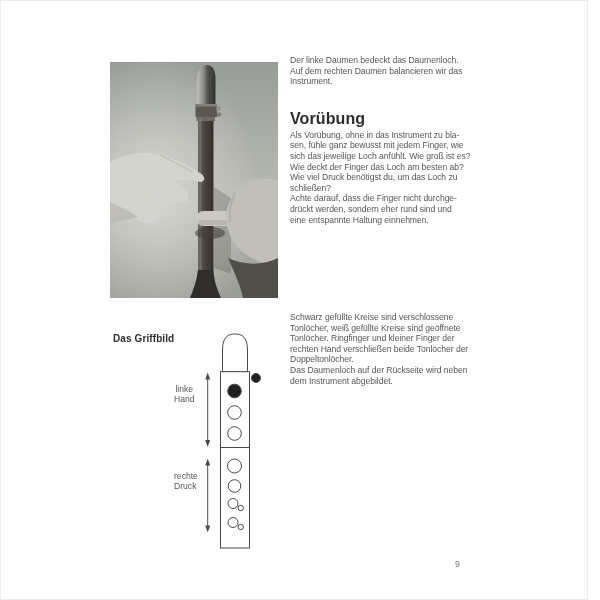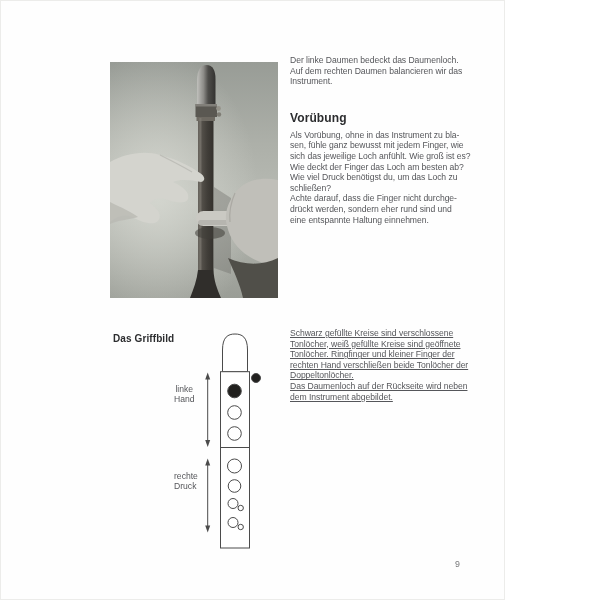--- a/index.html
+++ b/index.html
@@ -1,44 +1,44 @@
 <!DOCTYPE html>
 <html><head>
 <meta charset="utf-8">
 <style>
   html,body{margin:0;padding:0;background:#fff;}
   .page{
-    position:relative;width:505px;height:600px;background:#fefefe;
+    position:relative;width:588px;height:600px;background:#fefefe;
     font-family:"Liberation Sans",sans-serif;overflow:hidden;
     box-shadow:inset 0 0 0 1px #ececea;
   }
   .photo{
     position:absolute;left:110px;top:62px;width:168px;height:236px;margin:0;
   }
   .photo svg{display:block;width:100%;height:100%;}
   .body-text{
     margin:0;font-size:8.6px;line-height:10.6px;letter-spacing:-0.05px;
     color:#55565a;white-space:pre-line;
   }
   .heading{
-    margin:0;font-size:12px;line-height:13px;font-weight:bold;color:#2c2d2f;
+    margin:0;font-size:16px;line-height:13px;font-weight:bold;color:#2c2d2f;
     letter-spacing:0.1px;
   }
   .text-top{position:absolute;left:290px;top:55px;width:230px;}
   .text-top .heading{margin-top:25px;margin-bottom:5px;}
   .griffbild-heading{position:absolute;left:113px;top:332px;font-size:10px;}
   .diagram{position:absolute;left:160px;top:328px;width:125px;height:228px;}
   .diagram svg{display:block;width:100%;height:100%;}
   .hand-label{
     position:absolute;font-size:8.6px;line-height:10.4px;color:#55565a;
     white-space:pre-line;
   }
   #label-left{left:14px;top:56px;text-align:center;}
   #label-right{left:14px;top:143px;}
-  .text-bottom{position:absolute;left:290px;top:328px;width:230px;text-decoration:underline;}
+  .text-bottom{position:absolute;left:290px;top:312px;width:230px;}
   .page-number{
     position:absolute;left:440px;top:559px;width:20px;text-align:right;
     font-size:8.8px;color:#77787a;
   }
 </style>
 </head>
 <body>
 
 <div class="page">
 

